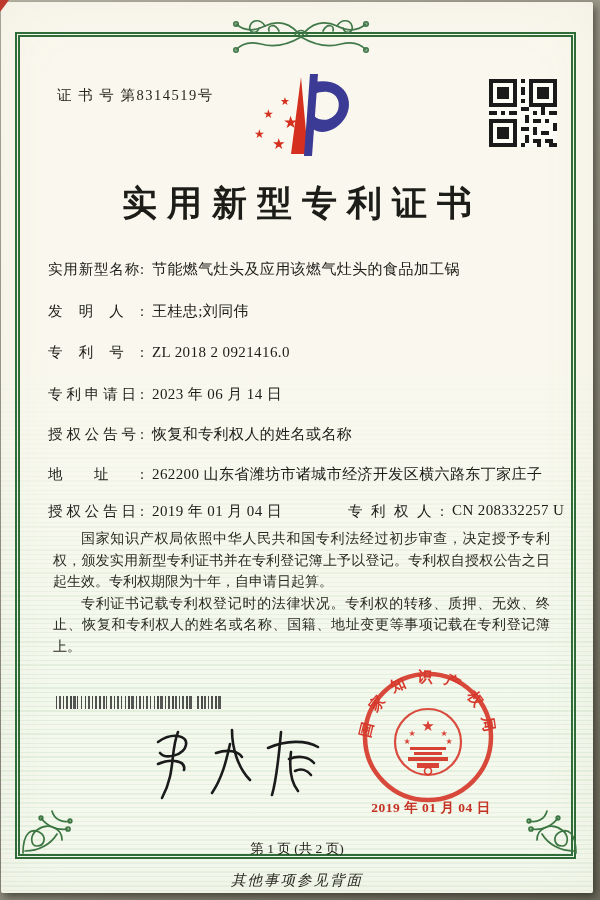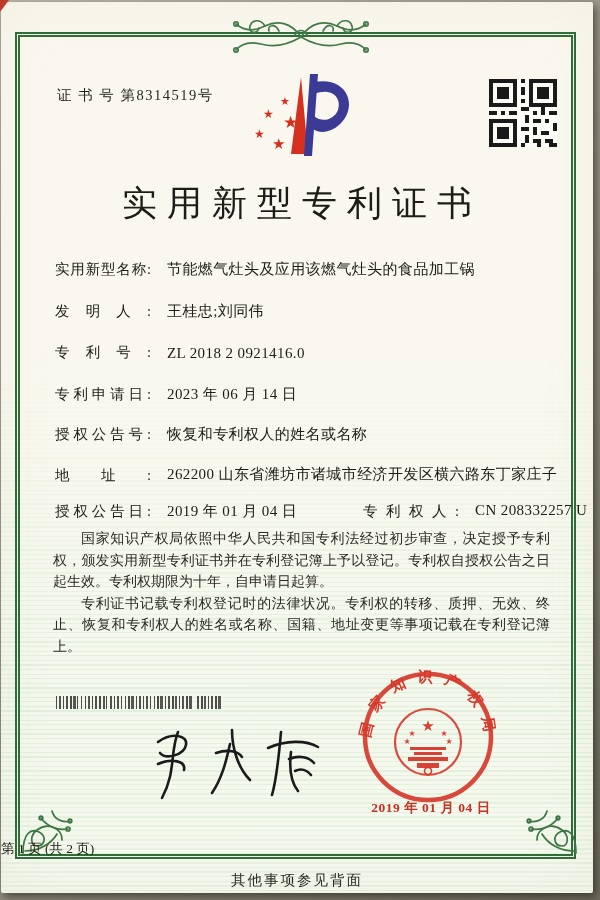--- a/index.html
+++ b/index.html
@@ -10,40 +10,40 @@
          background:
            linear-gradient(180deg,rgba(250,248,238,1) 0%,rgba(250,248,238,1) 38%,rgba(250,248,238,.55) 58%,rgba(250,248,238,.06) 78%,rgba(248,248,238,.35) 97%),
            repeating-linear-gradient(180deg,#e0eeda 0px,#e0eeda 1.3px,#f3f8ed 1.3px,#f3f8ed 4.6px);
          box-shadow:3px 4px 9px rgba(20,20,10,.55), inset 0 0 60px rgba(140,140,100,.07);}
   .photo-corner{position:absolute;left:0;top:0;width:9px;height:12px;background:#bd3a2c;
          clip-path:polygon(0 0,100% 0,0 100%);}
   .frame{position:absolute;left:14px;top:30px;width:561px;height:827px;box-sizing:border-box;
          border:5px double #2f6d38;}
   .abs{position:absolute}
   .cert-number{left:56px;top:84px;font-size:14.5px;color:#27271f;letter-spacing:1.5px}
-  .title{left:0;right:0;top:178px;text-align:center;font-size:35px;font-weight:normal;
+  .title{left:0;right:0;top:178px;text-align:center;font-size:35px;font-weight:bold;
          letter-spacing:10px;text-indent:10px;color:#1c1c18}
-  .row{position:absolute;left:54px;display:flex;align-items:flex-end;font-size:15px;color:#1c1c18;white-space:nowrap}
+  .row{position:absolute;left:47px;display:flex;align-items:center;font-size:15px;color:#1c1c18;white-space:nowrap}
   .lbl{display:inline-block;width:96px;font-size:14.5px;text-align:justify;text-align-last:justify;flex:none}
-  .val{margin-left:16px;letter-spacing:.4px}
+  .val{margin-left:8px;letter-spacing:.4px}
   .val.wrap{white-space:normal;width:402px;line-height:22px}
   .pair2{margin-left:48px;display:flex}
   .bodytext{left:52px;top:526px;width:497px;font-size:14px;line-height:21.5px;color:#2a2a22;
             text-align:justify}
   .bodytext p{margin:0;text-indent:2em}
   .barcode{left:55px;top:694px;width:168px;height:13px;opacity:.82;
      background:repeating-linear-gradient(90deg,#262626 0 1.5px,transparent 1.5px 3px,#333 3px 5.5px,transparent 5.5px 7px,#262626 7px 8px,transparent 8px 10.5px,#2e2e2e 10.5px 12px,transparent 12px 14.5px);}
   .director{left:56px;top:737px;font-size:15px;color:#23231d;letter-spacing:2px;line-height:30px}
   .sig{left:133px;top:718px}
   .sealwrap{left:352px;top:660px}
   .sealdate{left:360px;top:797px;width:140px;text-align:center;color:#c53122;font-size:13.5px;
             font-weight:bold;letter-spacing:.5px}
-  .pageinfo{left:0;right:0;top:838px;text-align:left;font-size:13.5px;color:#23231d}
+  .pageinfo{left:0;right:0;top:838px;text-align:center;font-size:13.5px;color:#23231d}
   .backnote{left:0;right:0;top:869px;text-align:center;font-size:14.5px;color:#2a2a22;
-            letter-spacing:2px}
+            font-style:italic;letter-spacing:2px}
   .orn-top{left:190px;top:11px}
   .fl-bl{left:17px;top:787px}
   .fl-br{left:512px;top:787px;transform:scaleX(-1)}
   .logo{left:245px;top:70px}
   .qr{left:488px;top:77px}
 </style>
 </head>
 <body>
 
 <div class="stage">

